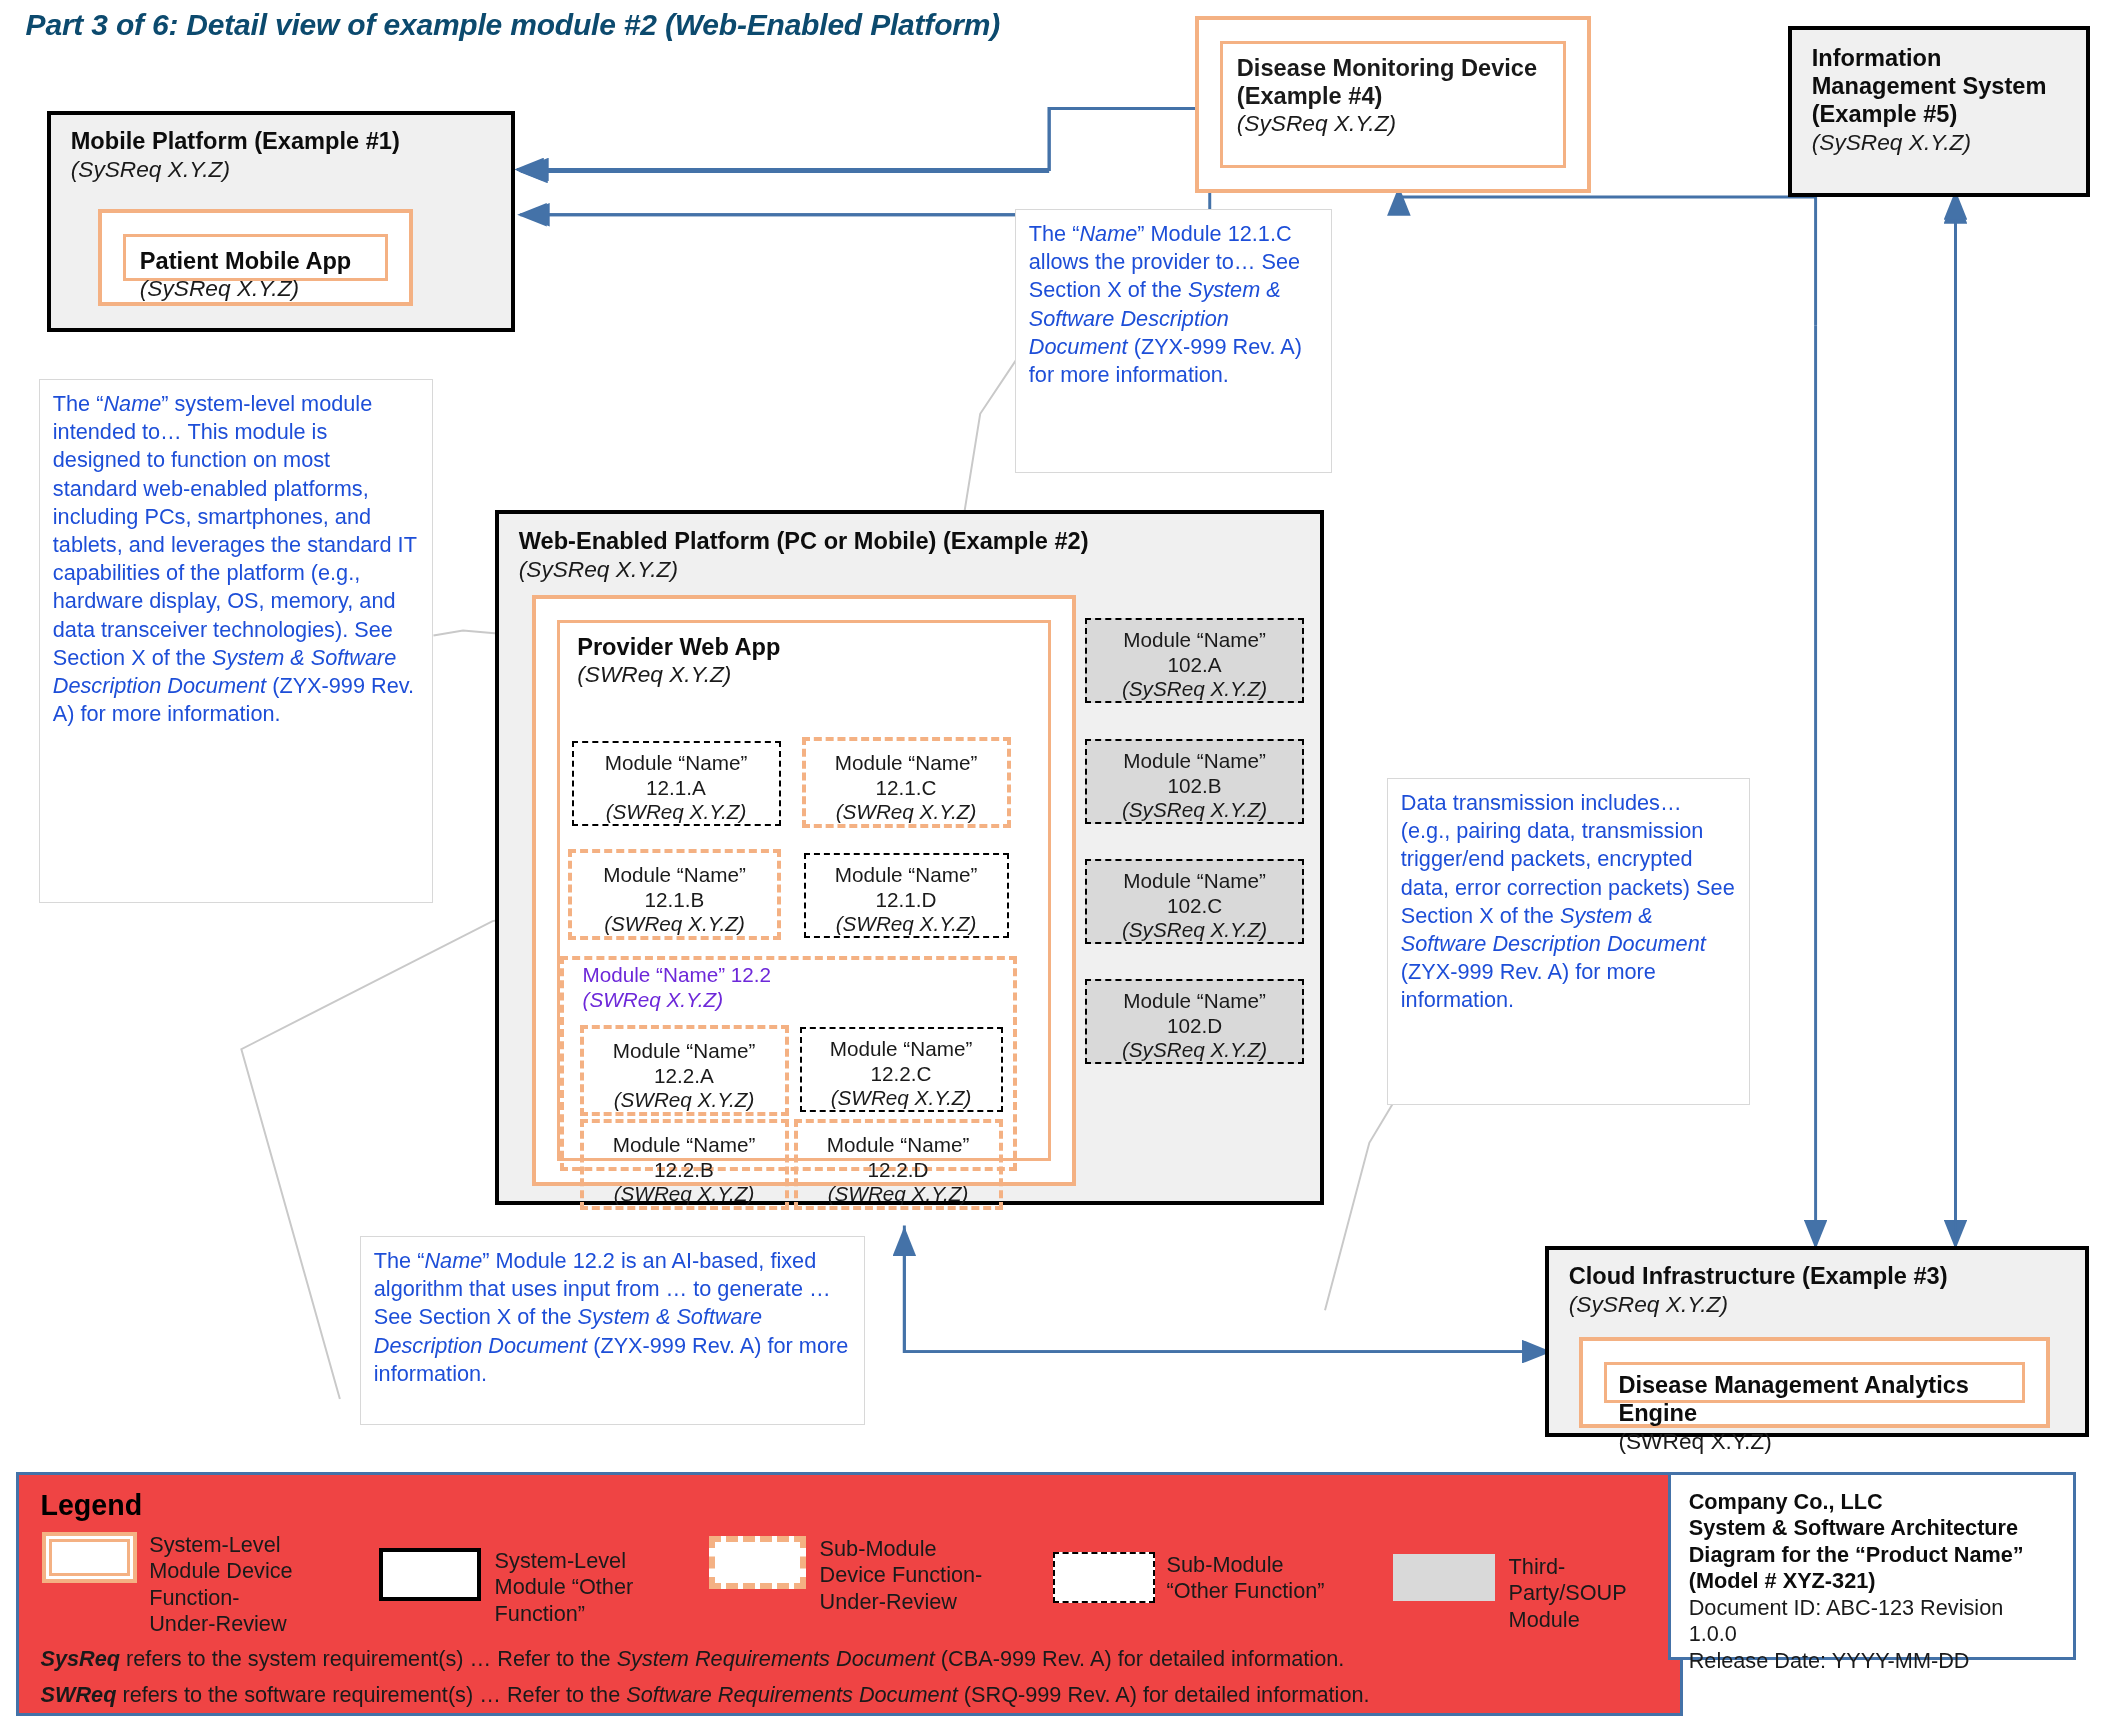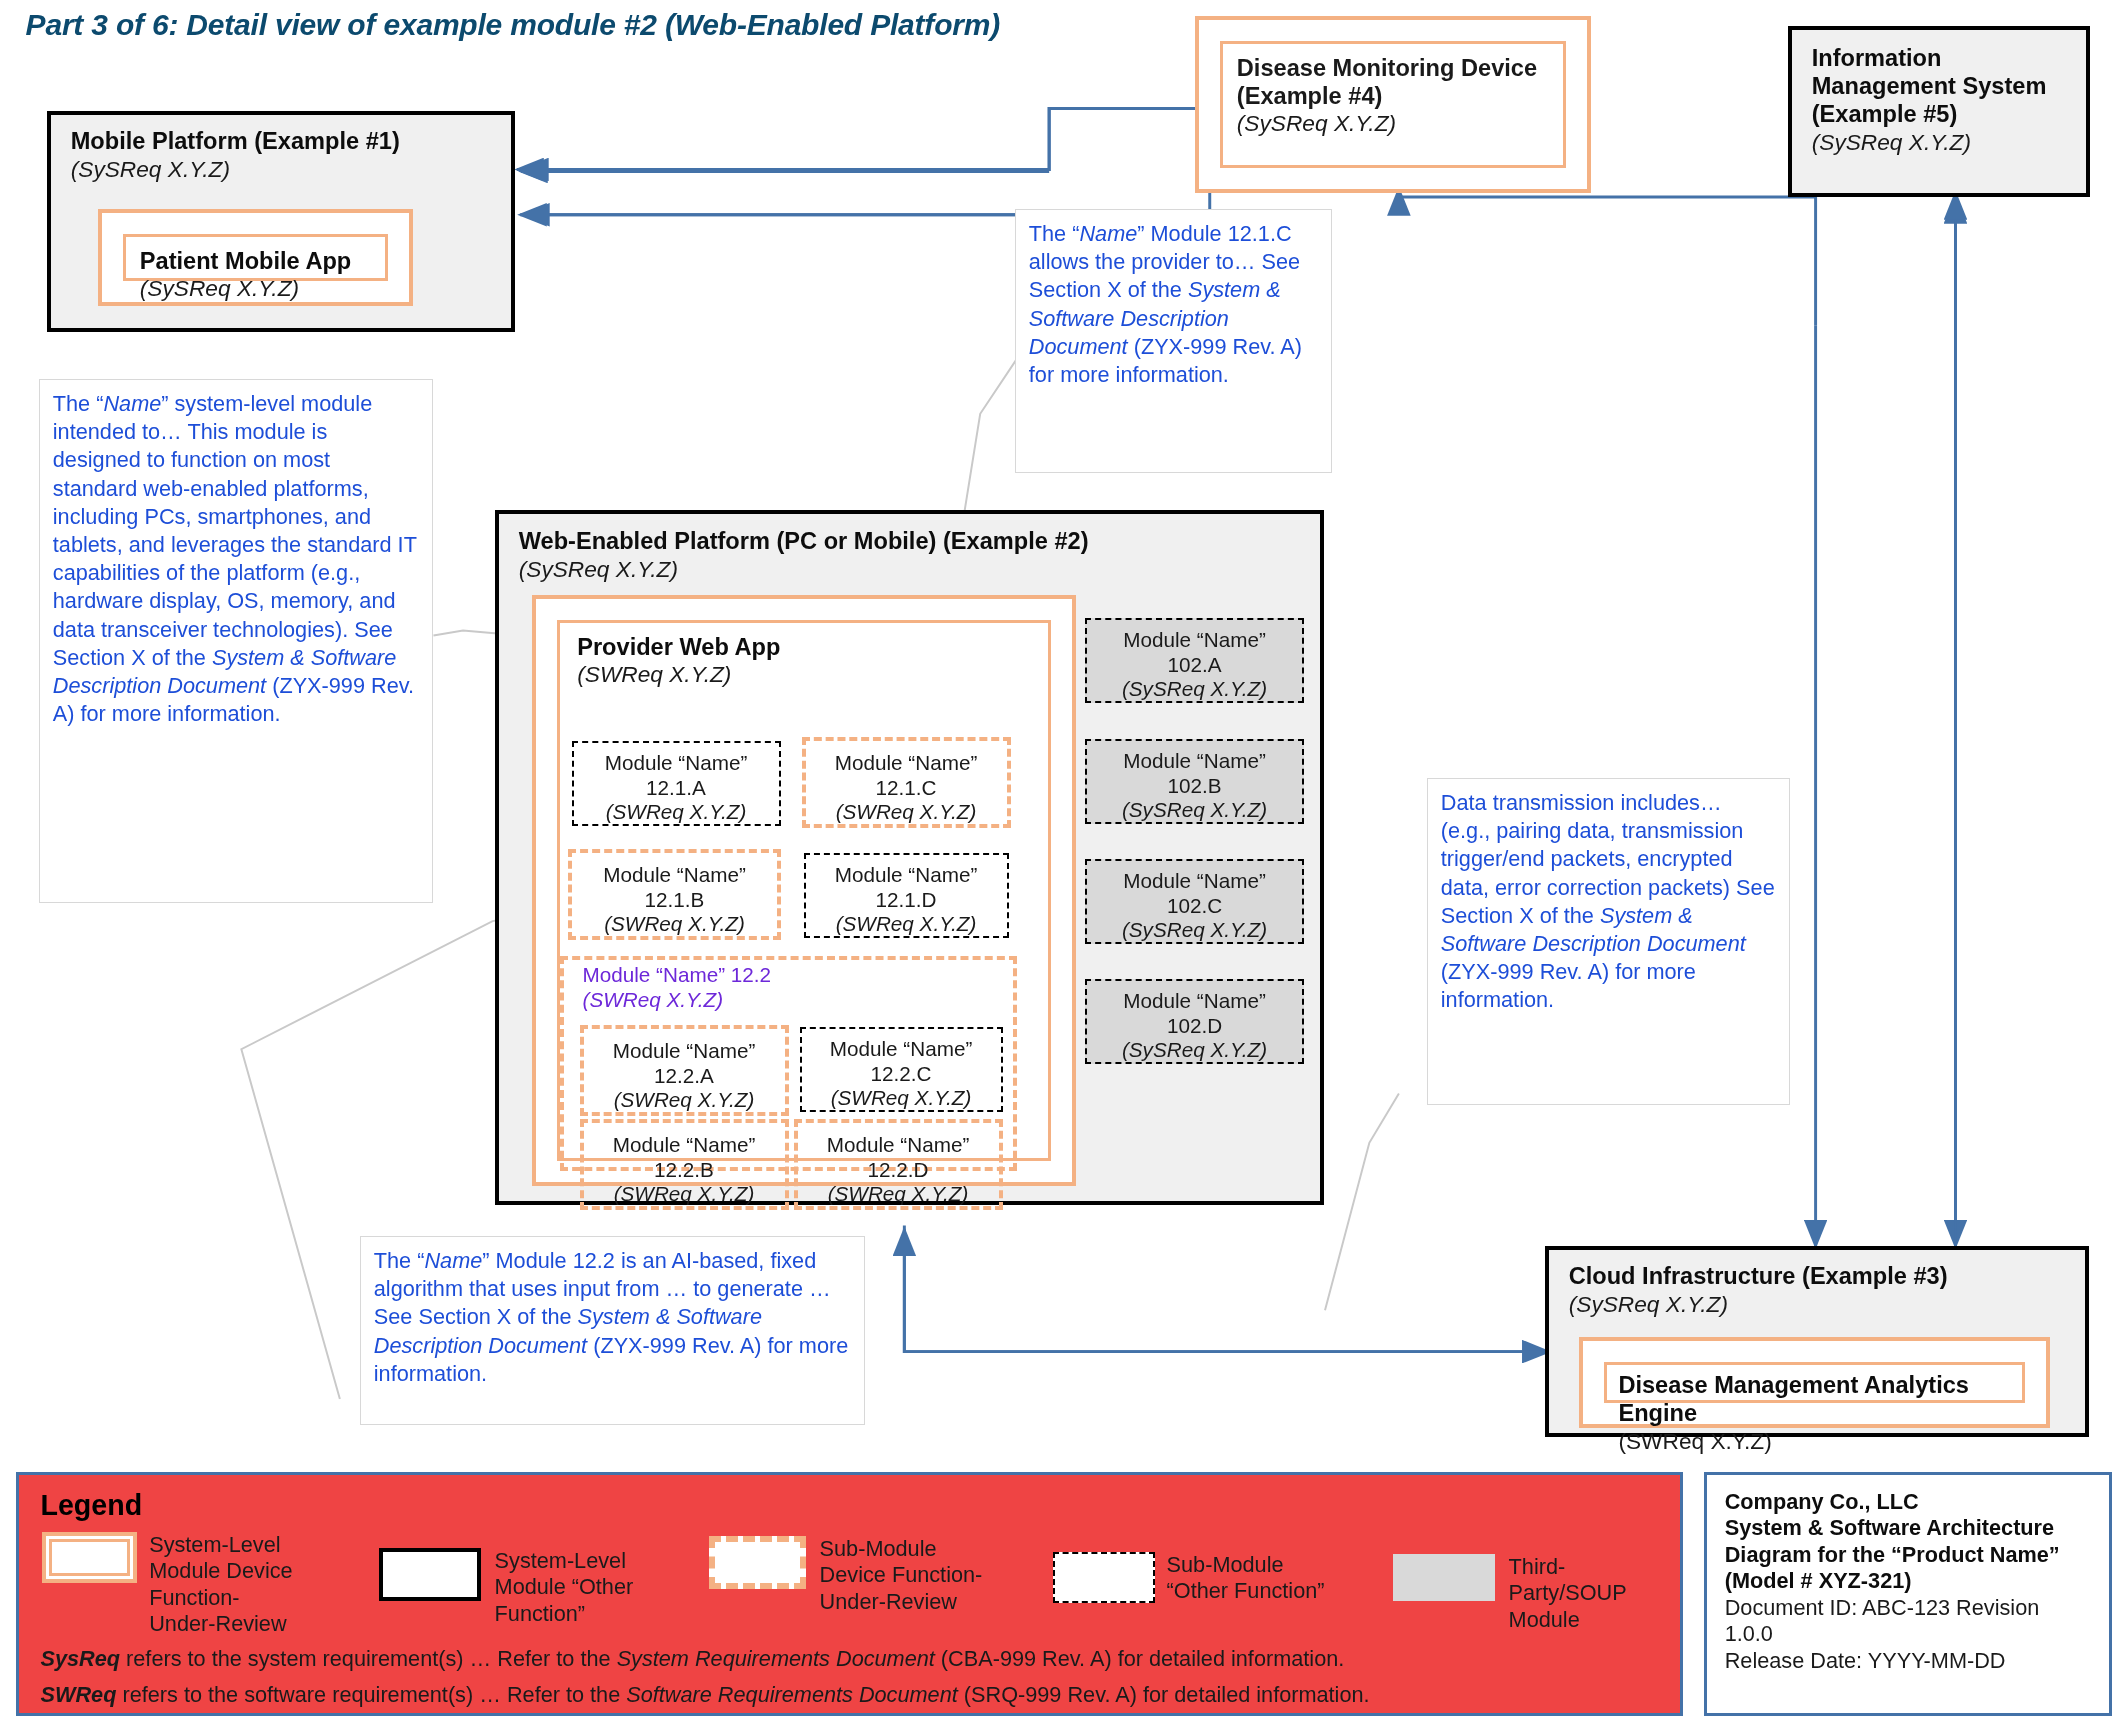--- a/index.html
+++ b/index.html
@@ -317,21 +317,21 @@
         <div class="b-title">Disease Management Analytics Engine</div>
         <div class="b-sub" style="font-style:normal;">(SWReq X.Y.Z)</div>
       </div>
     </div>
   </div>
 
   <div class="note" style="left:39px;top:379px;width:394px;height:524px;">The “<i>Name</i>” system-level module intended to… This module is designed to function on most standard web-enabled platforms, including PCs, smartphones, and tablets, and leverages the standard IT capabilities of the platform (e.g., hardware display, OS, memory, and data transceiver technologies). See Section X of the <i>System &amp; Software Description Document</i> (ZYX-999 Rev. A) for more information.</div>
 
   <div class="note" style="left:1015px;top:209px;width:317px;height:264px;">The “<i>Name</i>” Module 12.1.C allows the provider to… See Section X of the <i>System &amp; Software Description Document</i> (ZYX-999 Rev. A) for more information.</div>
 
-  <div class="note" style="left:1387px;top:778px;width:363px;height:327px;margin-left:40px;">Data transmission includes… (e.g., pairing data, transmission trigger/end packets, encrypted data, error correction packets) See Section X of the <i>System &amp; Software Description Document</i> (ZYX-999 Rev. A) for more information.</div>
+  <div class="note" style="left:1387px;top:778px;width:363px;height:327px;">Data transmission includes… (e.g., pairing data, transmission trigger/end packets, encrypted data, error correction packets) See Section X of the <i>System &amp; Software Description Document</i> (ZYX-999 Rev. A) for more information.</div>
 
   <div class="note" style="left:360px;top:1236px;width:505px;height:189px;">The “<i>Name</i>” Module 12.2 is an AI-based, fixed algorithm that uses input from … to generate … See Section X of the <i>System &amp; Software Description Document</i> (ZYX-999 Rev. A) for more information.</div>
 
   <div class="legend-box" style="left:15.8px;top:1472px;width:1667px;height:244px;">
     <div class="legend-title">Legend</div>
 
     <div class="legend-item" style="left:360px;top:73px;width:286px;">
       <div class="sw-black"></div>
       <div class="lbl" style="margin-left:13.8px;">System-Level Module “Other Function”</div>
     </div>
@@ -359,21 +359,21 @@
     </div>
 
     <div class="legend-note" style="left:21.7px;top:169px;">
       <b>SysReq</b> refers to the system requirement(s) … Refer to the <i>System Requirements Document</i> (CBA-999 Rev. A) for detailed information.
     </div>
     <div class="legend-note" style="left:21.7px;top:205px;">
       <b>SWReq</b> refers to the software requirement(s) … Refer to the <i>Software Requirements Document</i> (SRQ-999 Rev. A) for detailed information.
     </div>
   </div>
 
-  <div class="company-box" style="left:1704px;top:1472px;width:408px;height:244px;">
+  <div class="company-box" style="left:1668px;top:1472px;width:408px;height:188px;">
     <div class="cb">Company Co., LLC</div>
     <div class="cb">System &amp; Software Architecture</div>
     <div class="cb">Diagram for the “Product Name”</div>
     <div class="cb">(Model # XYZ-321)</div>
     <div class="cn">Document ID: ABC-123 Revision</div>
     <div class="cn">1.0.0</div>
     <div class="cn">Release Date: YYYY-MM-DD</div>
   </div>
 
 </div>

